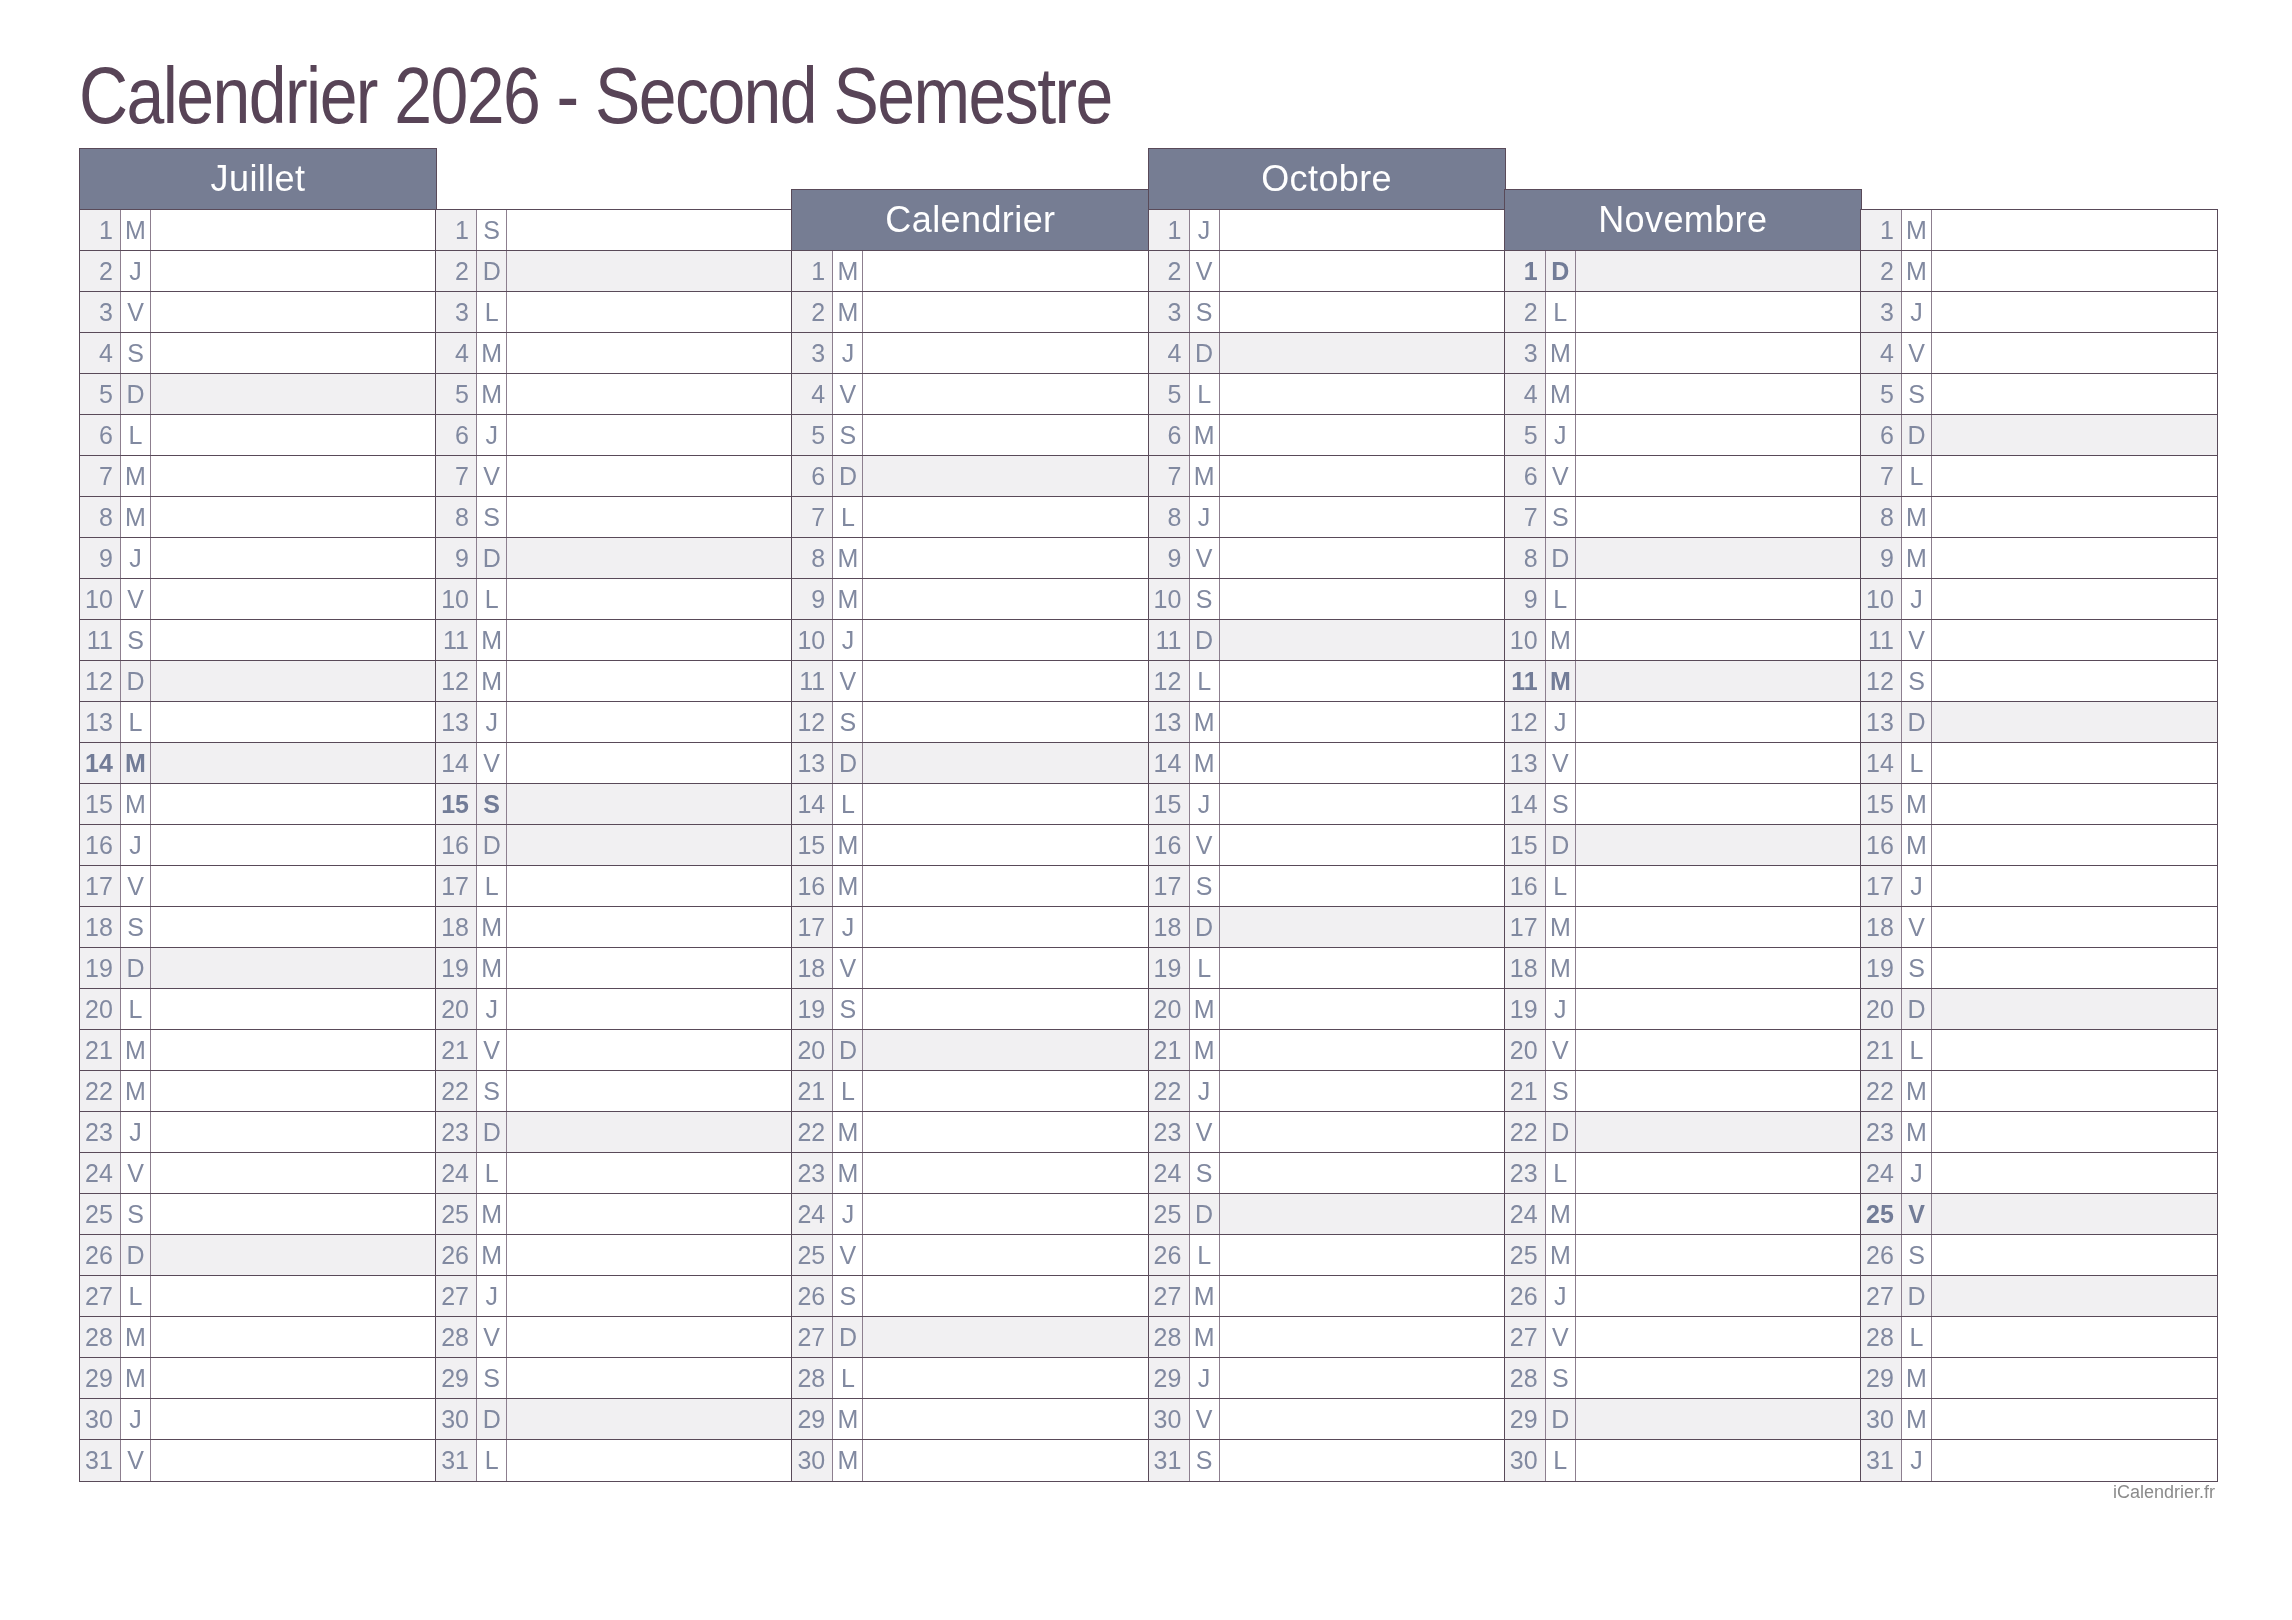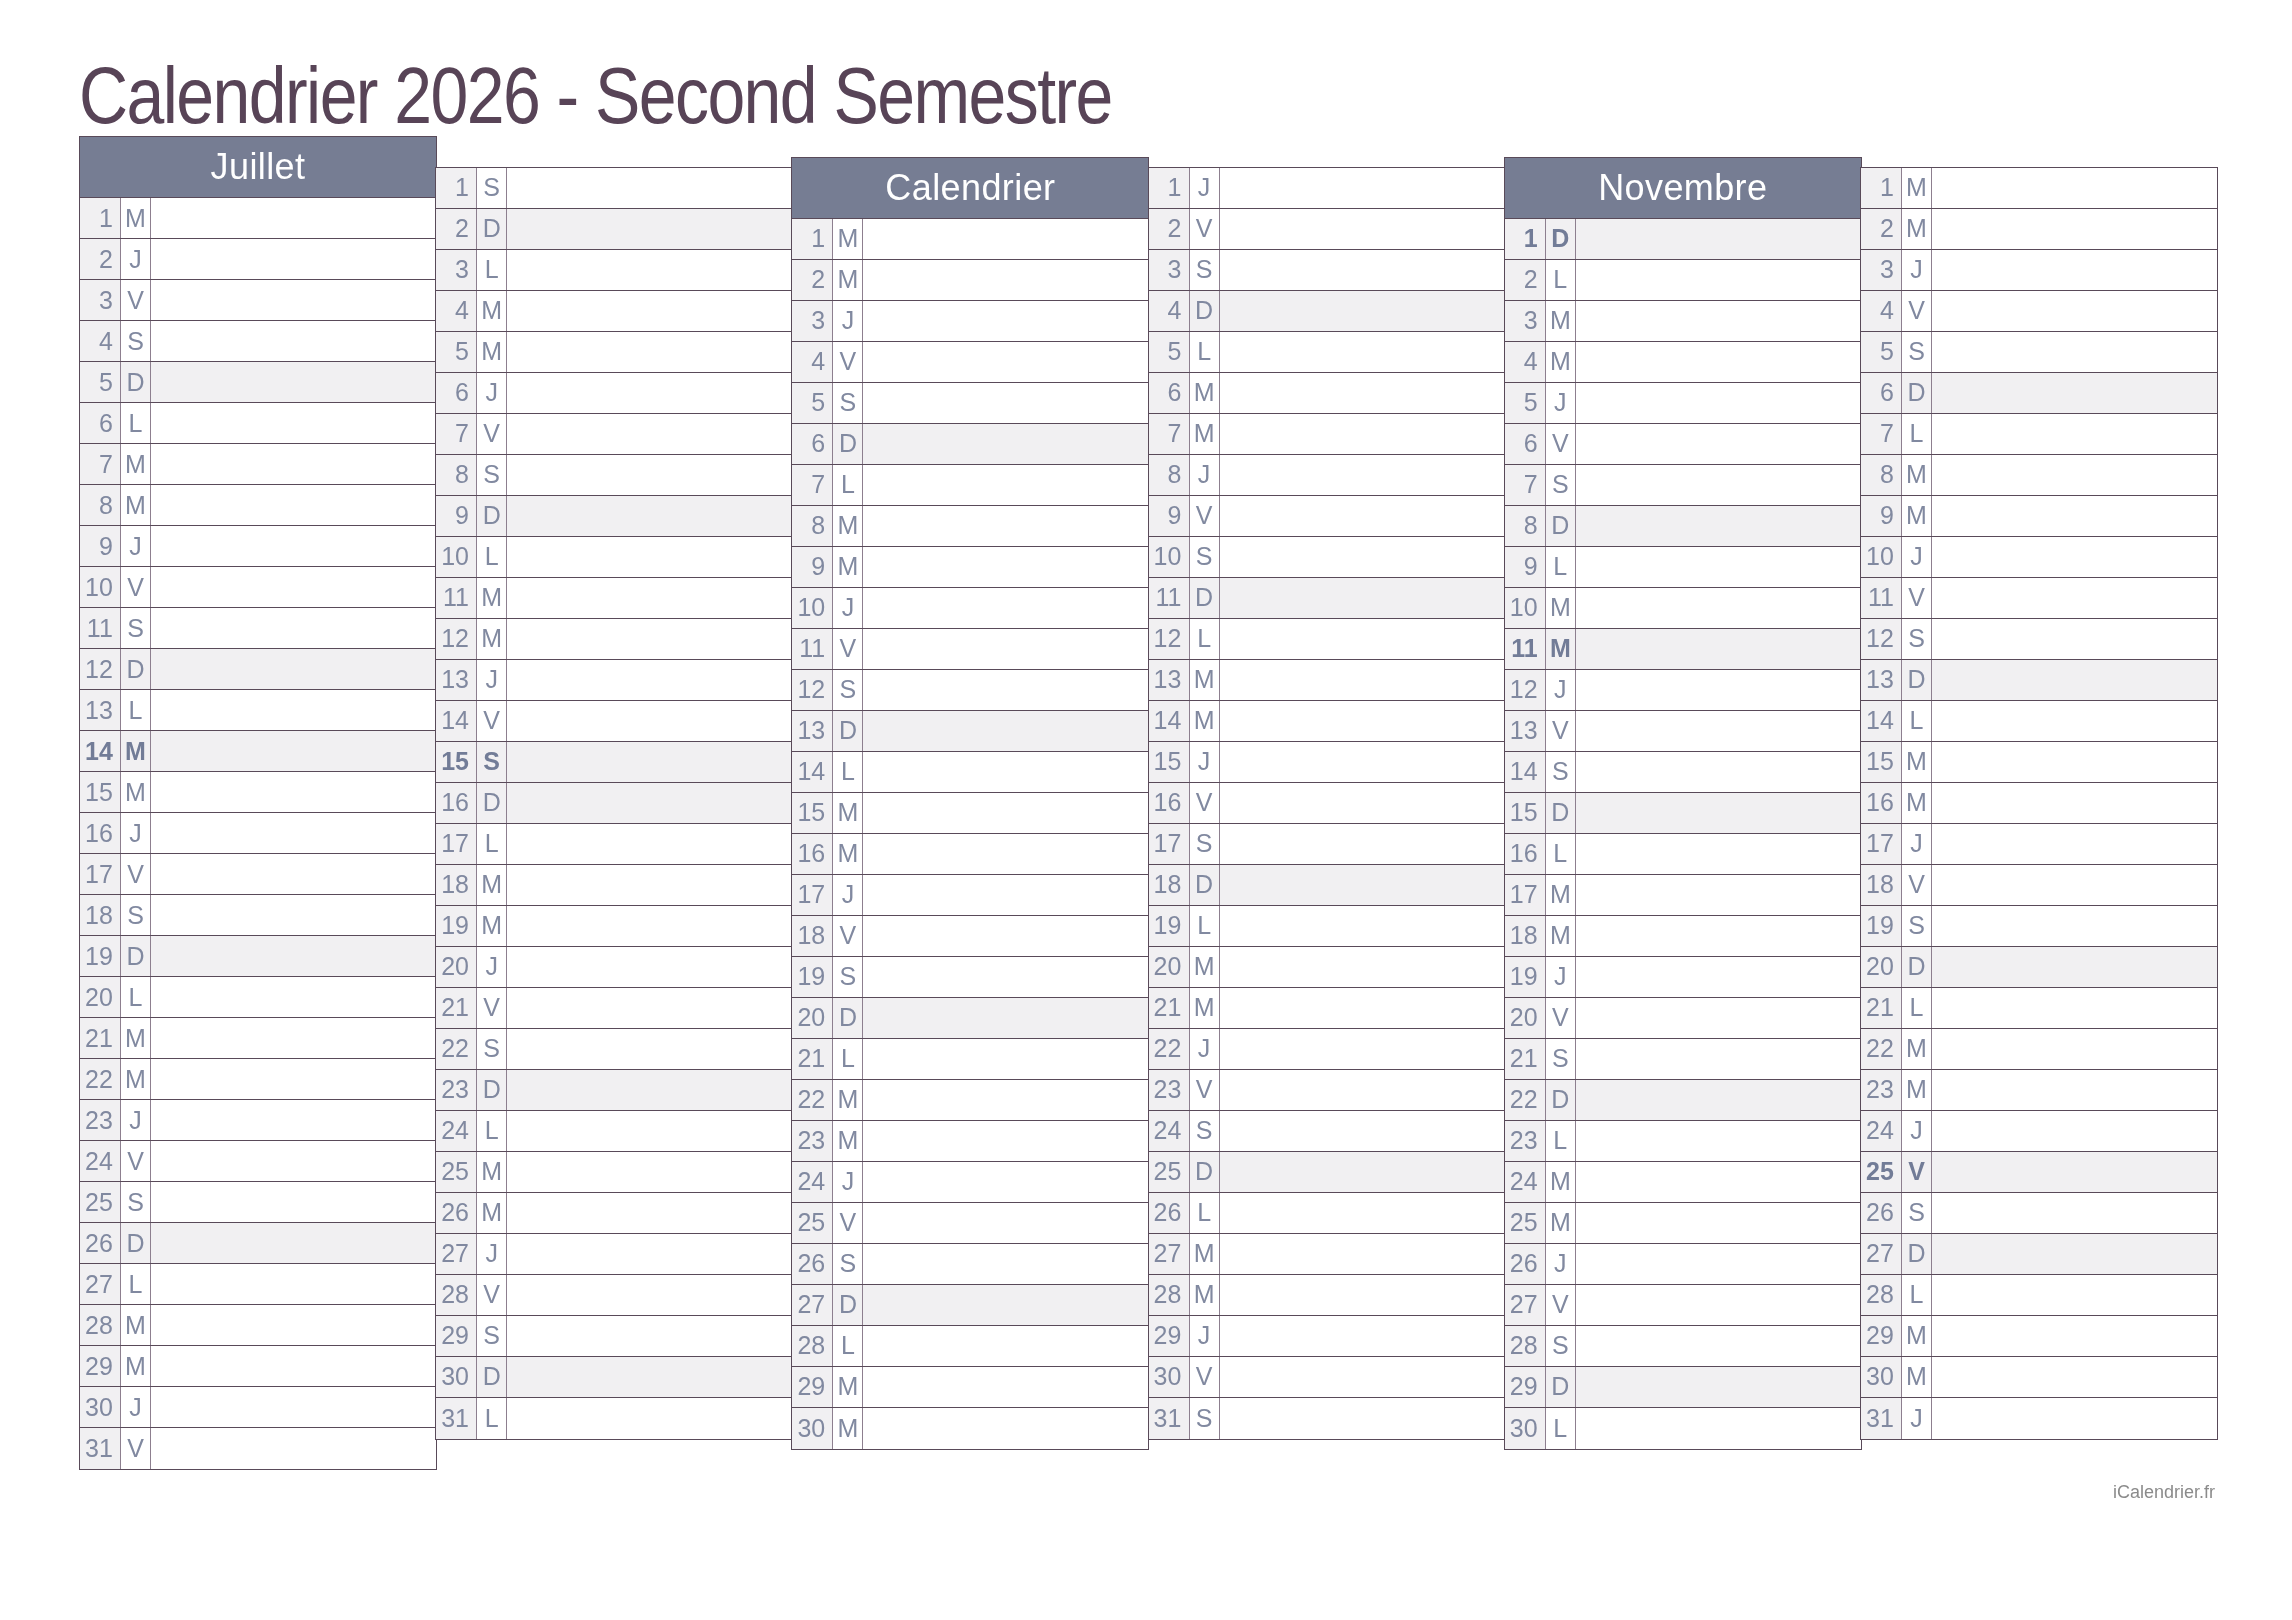--- a/index.html
+++ b/index.html
@@ -31,24 +31,24 @@
     letter-spacing:-1.8px;
     color:var(--title-text);
     transform:scaleX(0.86);
     transform-origin:0 0;
     white-space:nowrap;
     font-weight:400;
   }
   .calendar-table{
     position:absolute;
     left:79px;
-    top:136px;
+    top:148px;
     width:1846px;
     display:flex;
-    align-items:center;
+    align-items:flex-end;
   }
   .month-column{
     width:358px;
     flex:0 0 358px;
     border:1.8px solid var(--grid-line-dark);
     background:#fff;
   }
   .month-column + .month-column{
     margin-left:-1.8px;
   }
@@ -581,20 +581,21 @@
         <div class="cell wd">M</div>
         <div class="cell notes"></div>
       </div>
       <div class="day-row">
         <div class="cell num">30</div>
         <div class="cell wd">M</div>
         <div class="cell notes"></div>
       </div>
     </div>
     <div class="month-column">
+      <div class="month-header">Octobre</div>
       <div class="day-row">
         <div class="cell num">1</div>
         <div class="cell wd">J</div>
         <div class="cell notes"></div>
       </div>
       <div class="day-row">
         <div class="cell num">2</div>
         <div class="cell wd">V</div>
         <div class="cell notes"></div>
       </div>

